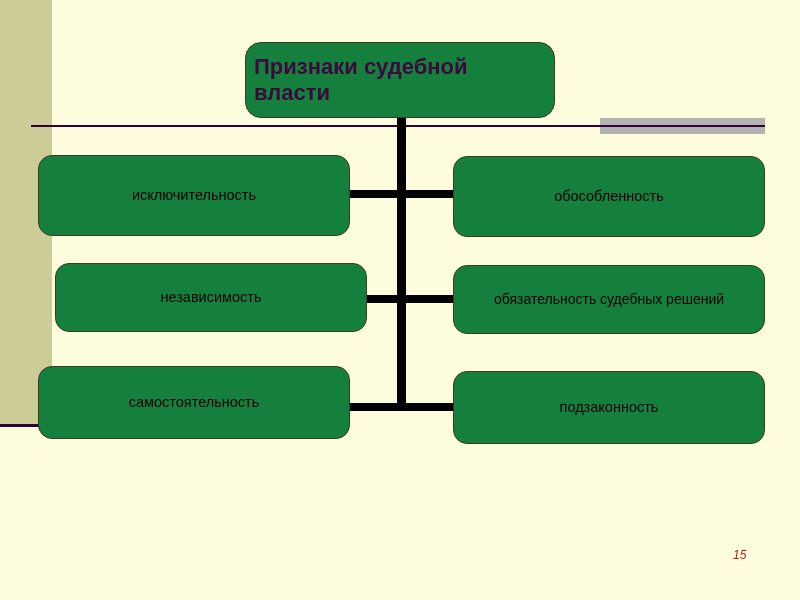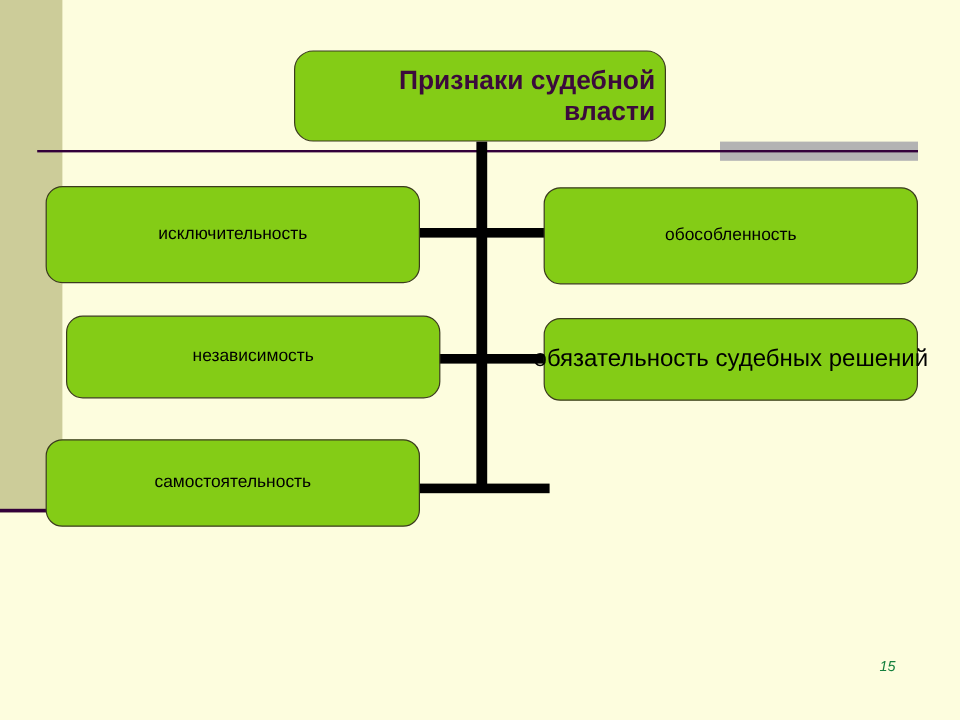--- a/index.html
+++ b/index.html
@@ -68,27 +68,27 @@
     height: 290px;
   }
   .bar-r1 { left: 348px; top: 190px; width: 110px; height: 8px; }
   .bar-r2 { left: 348px; top: 295px; width: 110px; height: 8px; }
   .bar-r3 { left: 348px; top: 403px; width: 110px; height: 8px; }
 
   
   .node {
     position: absolute;
     box-sizing: border-box;
-    background: #84cc16;
+    background: #15803d;
     border: 1px solid #3B3B1E;
     border-radius: 14px;
     display: flex;
     align-items: center;
     justify-content: center;
-    text-align: right;
+    text-align: left;
     color: #000000;
     font-size: 14.5px;
     line-height: 1.25;
     padding: 4px 8px;
   }
 
   .node-title {
     left: 245px;
     top: 42px;
     width: 310px;
@@ -101,29 +101,29 @@
   }
 
   .node-l1 { left: 38px;  top: 155px; width: 312px; height: 81px; }
   .node-l2 { left: 55px;  top: 263px; width: 312px; height: 69px; }
   .node-l3 { left: 38px;  top: 366px; width: 312px; height: 73px; }
 
   .node-r1 { left: 453px; top: 156px; width: 312px; height: 81px; }
   .node-r2 { left: 453px; top: 265px; width: 312px; height: 69px; }
   .node-r3 { left: 453px; top: 371px; width: 312px; height: 73px; }
 
-  .node-r2 .node-label { font-size: 20px; white-space: nowrap; }
+  .node-r2 .node-label { font-size: 14px; white-space: nowrap; }
 
   
   .page-number {
     position: absolute;
     left: 733px;
     top: 548px;
     font-size: 12px;
-    color: #15803d;
+    color: #b91c1c;
     font-style: italic;
   }
 </style>
 </head>
 <body>
 
 <div id="slide">
 
   <div class="left-band"></div>
   <div class="left-band-rule"></div>
@@ -153,16 +153,19 @@
   </div>
 
   <div class="node node-r2">
     <span class="node-label">обязательность судебных решений</span>
   </div>
 
   <div class="node node-l3">
     <span class="node-label">самостоятельность</span>
   </div>
 
+  <div class="node node-r3">
+    <span class="node-label">подзаконность</span>
+  </div>
 
   <div class="page-number">15</div>
 
 </div>
 
 </body></html>

